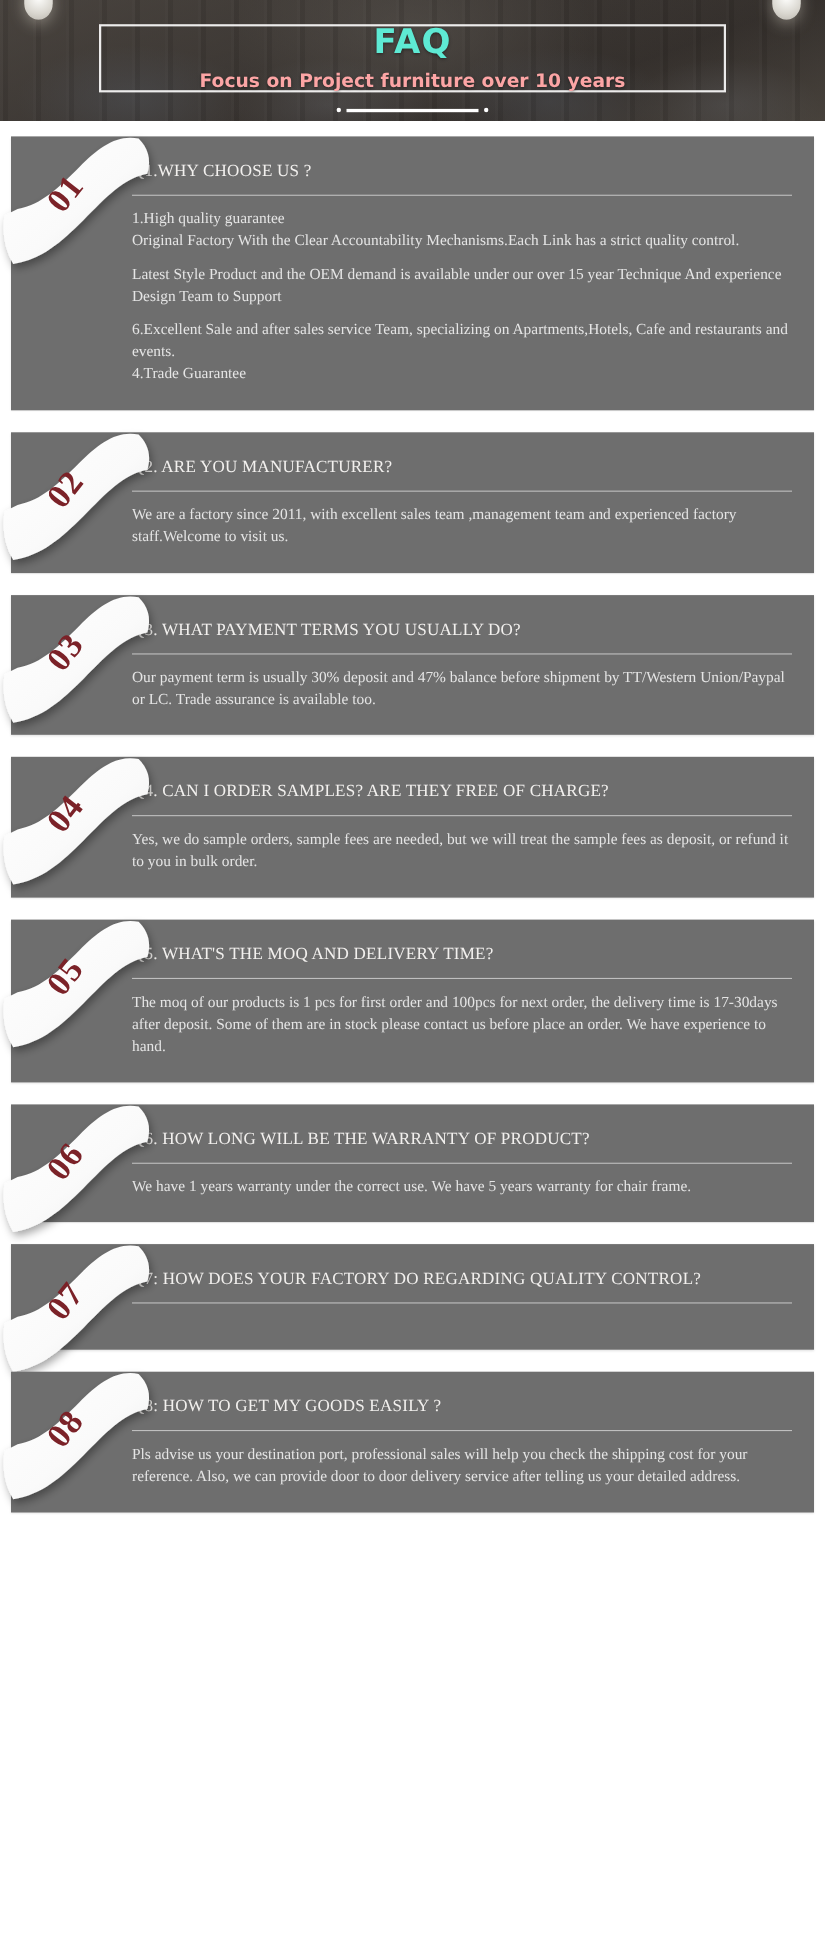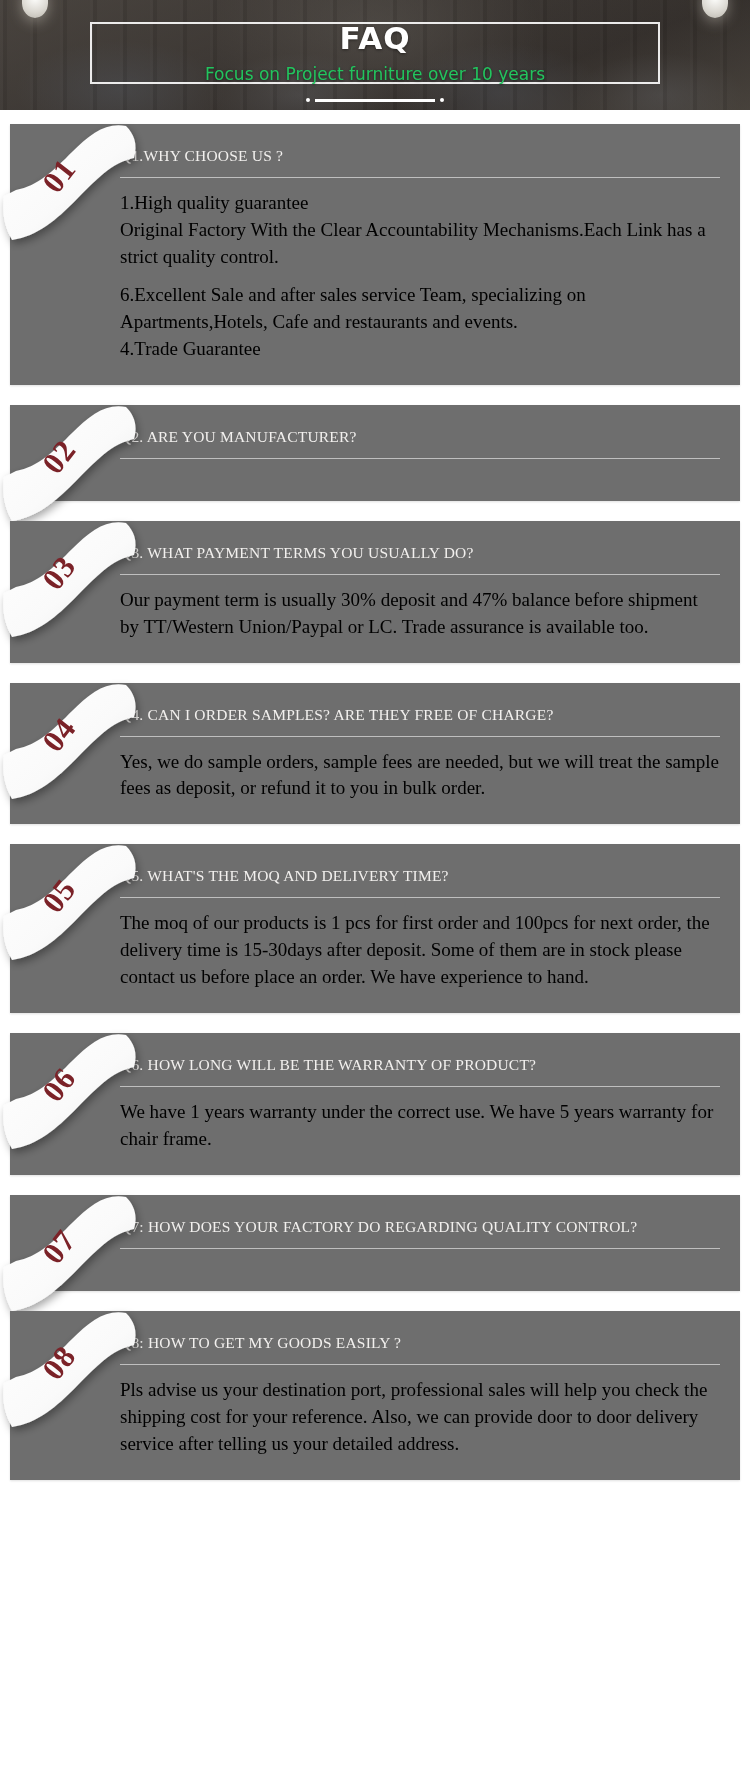--- a/index.html
+++ b/index.html
@@ -63,34 +63,34 @@
     display: flex;
     flex-direction: column;
     align-items: center;
     justify-content: center;
   }
   .hero-title {
     font-family: "DejaVu Sans", sans-serif;
     font-weight: 700;
     font-size: 31px;
     letter-spacing: 1px;
-    color: #ffffff;
+    color: #5eead4;
     line-height: 1;
     padding: 0 16px;
     background: transparent;
     position: relative;
     z-index: 3;
     margin-top: -4px;
     text-shadow: 0 1px 3px rgba(0,0,0,.45);
   }
   .hero-sub {
     font-family: "DejaVu Sans", sans-serif;
-    font-weight: 400;
+    font-weight: 700;
     font-size: 17px;
-    color: #22c55e;
+    color: #fca5a5;
     margin-top: 10px;
     padding: 0 14px;
     position: relative;
     z-index: 3;
     text-shadow: 0 1px 3px rgba(0,0,0,.45);
   }
   .hero-deco {
     position: absolute;
     bottom: 8px;
     left: 50%;
@@ -158,22 +158,22 @@
     letter-spacing: .2px;
     margin: 0 0 10px 0;
     font-weight: 400;
   }
   .faq-sep {
     height: 1px;
     background: rgba(235,235,235,.65);
     margin: 0 0 12px 0;
   }
   .faq-a p {
-    color: #000000;
-    font-size: 19px;
+    color: #e5e5e5;
+    font-size: 14px;
     line-height: 1.42;
     margin: 0 0 11px 0;
   }
   .faq-a p:last-child { margin-bottom: 0; }
   .faq-a p.tight { margin-bottom: 0; }
 </style>
 </head>
 <body>
 
 <div class="hero">
@@ -215,20 +215,21 @@
            C98 72, 114 54, 136 50
            C140 36, 136 26, 128 18 Z"></path>
 </svg>
         <div class="ribbon-num">01</div>
       </div>
       <div class="faq-q">Q1.WHY CHOOSE US ?</div>
       <div class="faq-sep"></div>
       <div class="faq-a">
         <p class="tight">1.High quality guarantee</p>
         <p>Original Factory With the Clear Accountability Mechanisms.Each Link has a strict quality control.</p>
+        <p>Latest Style Product and the OEM demand is available under our over 15 year Technique And experience Design Team to Support</p>
         <p class="tight">6.Excellent Sale and after sales service Team, specializing on Apartments,Hotels, Cafe and restaurants and events.</p>
         <p class="tight">4.Trade Guarantee</p>
       </div>
     </div>
     <div class="faq-card">
       <div class="ribbon">
 <svg viewBox="0 0 150 150" xmlns="http://www.w3.org/2000/svg">
   <defs>
     <linearGradient id="rg" x1="0" y1="0" x2="1" y2="1">
       <stop offset="0%" stop-color="#ffffff"></stop>
@@ -245,20 +246,23 @@
            L6 88
            C4 104, 6 118, 14 132
            C40 128, 58 112, 78 92
            C98 72, 114 54, 136 50
            C140 36, 136 26, 128 18 Z"></path>
 </svg>
         <div class="ribbon-num">02</div>
       </div>
       <div class="faq-q">Q2. ARE YOU MANUFACTURER?</div>
       <div class="faq-sep"></div>
+      <div class="faq-a">
+        <p>We are a factory since 2011, with excellent sales team ,management team and experienced factory staff.Welcome to visit us.</p>
+      </div>
     </div>
     <div class="faq-card">
       <div class="ribbon">
 <svg viewBox="0 0 150 150" xmlns="http://www.w3.org/2000/svg">
   <defs>
     <linearGradient id="rg" x1="0" y1="0" x2="1" y2="1">
       <stop offset="0%" stop-color="#ffffff"></stop>
       <stop offset="55%" stop-color="#fafafa"></stop>
       <stop offset="100%" stop-color="#e9e9e9"></stop>
     </linearGradient>
@@ -333,21 +337,21 @@
            C4 104, 6 118, 14 132
            C40 128, 58 112, 78 92
            C98 72, 114 54, 136 50
            C140 36, 136 26, 128 18 Z"></path>
 </svg>
         <div class="ribbon-num">05</div>
       </div>
       <div class="faq-q">Q5. WHAT'S THE MOQ AND DELIVERY TIME?</div>
       <div class="faq-sep"></div>
       <div class="faq-a">
-        <p>The moq of our products is 1 pcs for first order and 100pcs for next order, the delivery time is 15-30days after deposit. Some of them are in stock please contact us before place an order. We have experience to hand.</p>
+        <p>The moq of our products is 1 pcs for first order and 100pcs for next order, the delivery time is 17-30days after deposit. Some of them are in stock please contact us before place an order. We have experience to hand.</p>
       </div>
     </div>
     <div class="faq-card">
       <div class="ribbon">
 <svg viewBox="0 0 150 150" xmlns="http://www.w3.org/2000/svg">
   <defs>
     <linearGradient id="rg" x1="0" y1="0" x2="1" y2="1">
       <stop offset="0%" stop-color="#ffffff"></stop>
       <stop offset="55%" stop-color="#fafafa"></stop>
       <stop offset="100%" stop-color="#e9e9e9"></stop>

